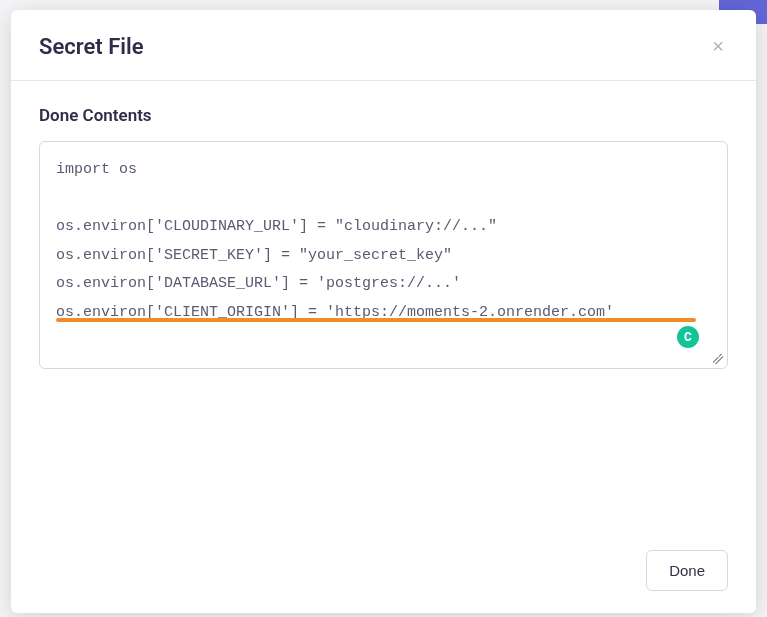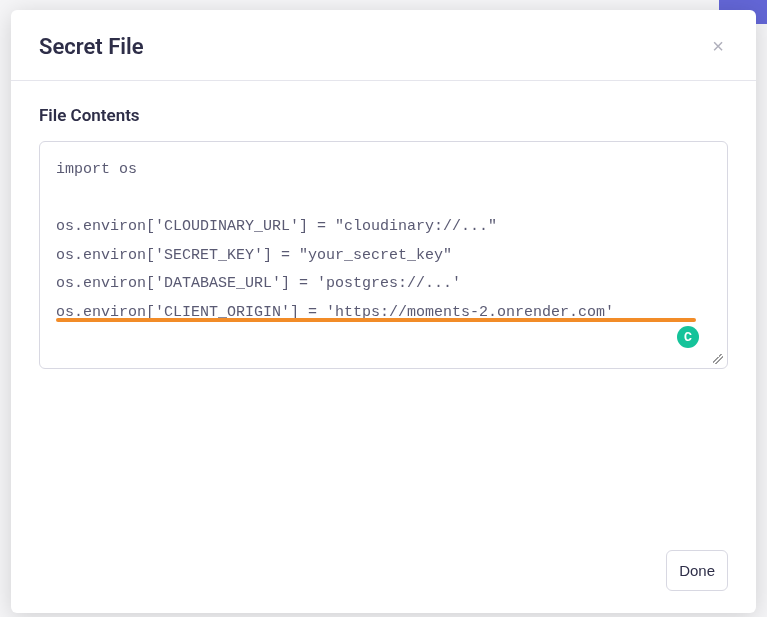--- a/index.html
+++ b/index.html
@@ -130,21 +130,21 @@
     }
     .modal-footer {
       padding: 24px 28px 22px 28px;
       display: flex;
       justify-content: flex-end;
     }
     .done-btn {
       background: #ffffff;
       border: 1px solid #d8d8e2;
       border-radius: 6px;
-      padding: 11px 12px;
+      padding: 11px 22px;
       font-size: 15px;
       color: #2e2e48;
       cursor: pointer;
       font-weight: 400;
     }
     .spacer {
       flex: 1;
     }
   </style>
 </head>
@@ -156,21 +156,21 @@
 
 <div class="modal">
   <div class="modal-header">
     <div class="modal-title">Secret File</div>
     <button class="close-btn">
       <span>×</span>
     </button>
   </div>
 
   <div class="modal-body">
-    <div class="section-label">File Contents</div>
+    <div class="section-label">Done Contents</div>
     <div class="editor-wrap">
       <div class="code-area">import os
 
 os.environ['CLOUDINARY_URL'] = "cloudinary://..."
 os.environ['SECRET_KEY'] = "your_secret_key"
 os.environ['DATABASE_URL'] = 'postgres://...'
 os.environ['CLIENT_ORIGIN'] = 'https://moments-2.onrender.com'</div>
       <div class="underline-mark"></div>
       <div class="grammarly-badge">
         <span>C</span>

